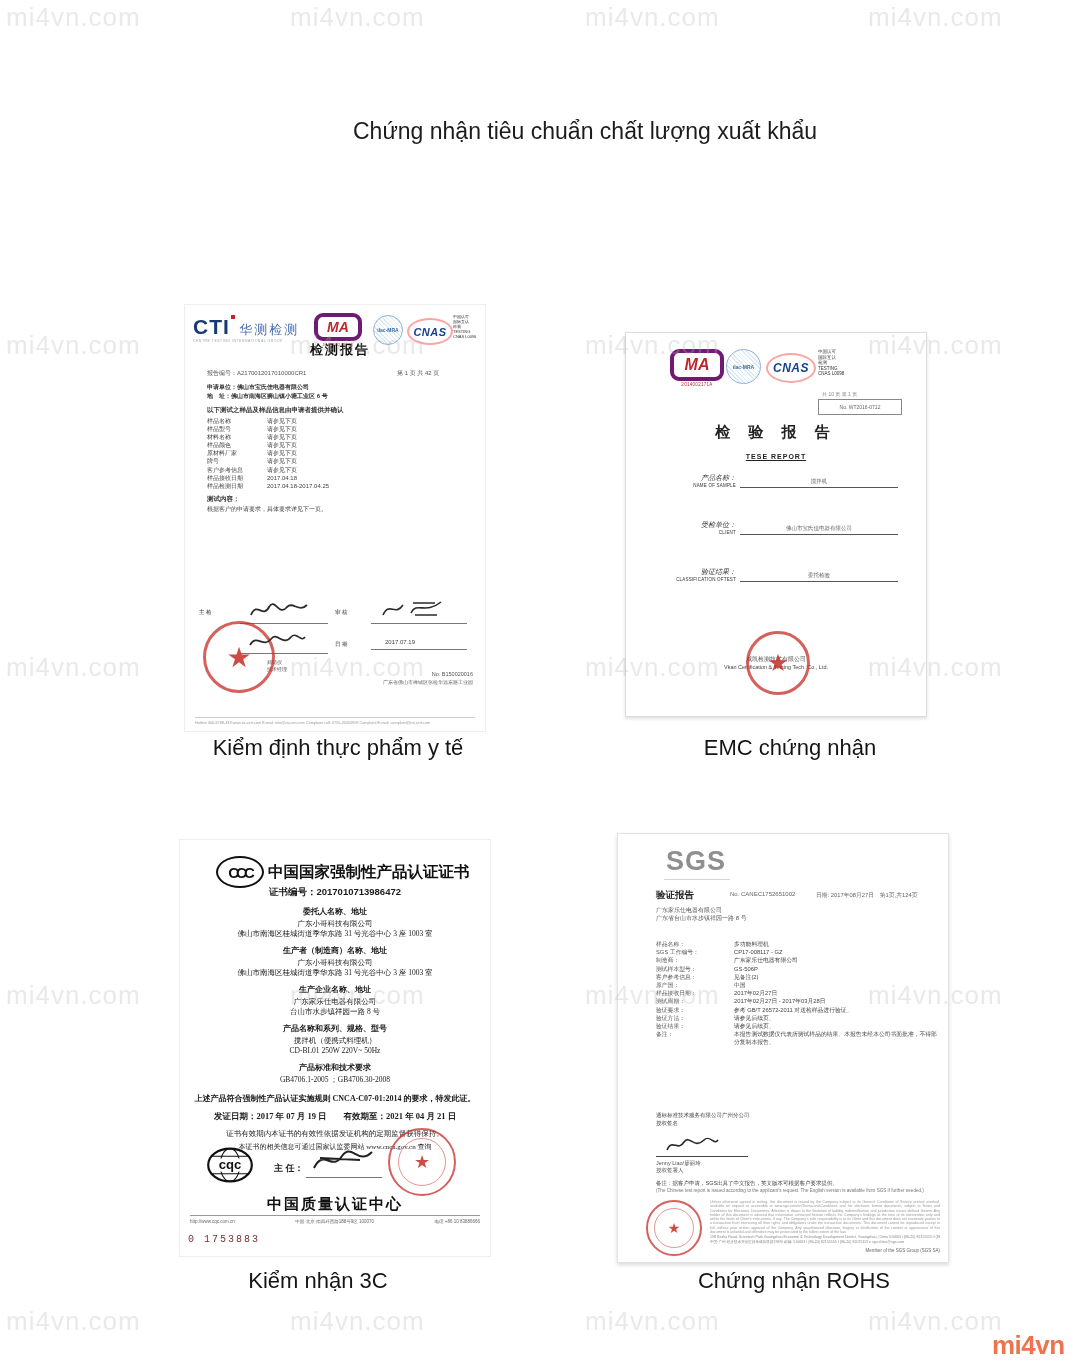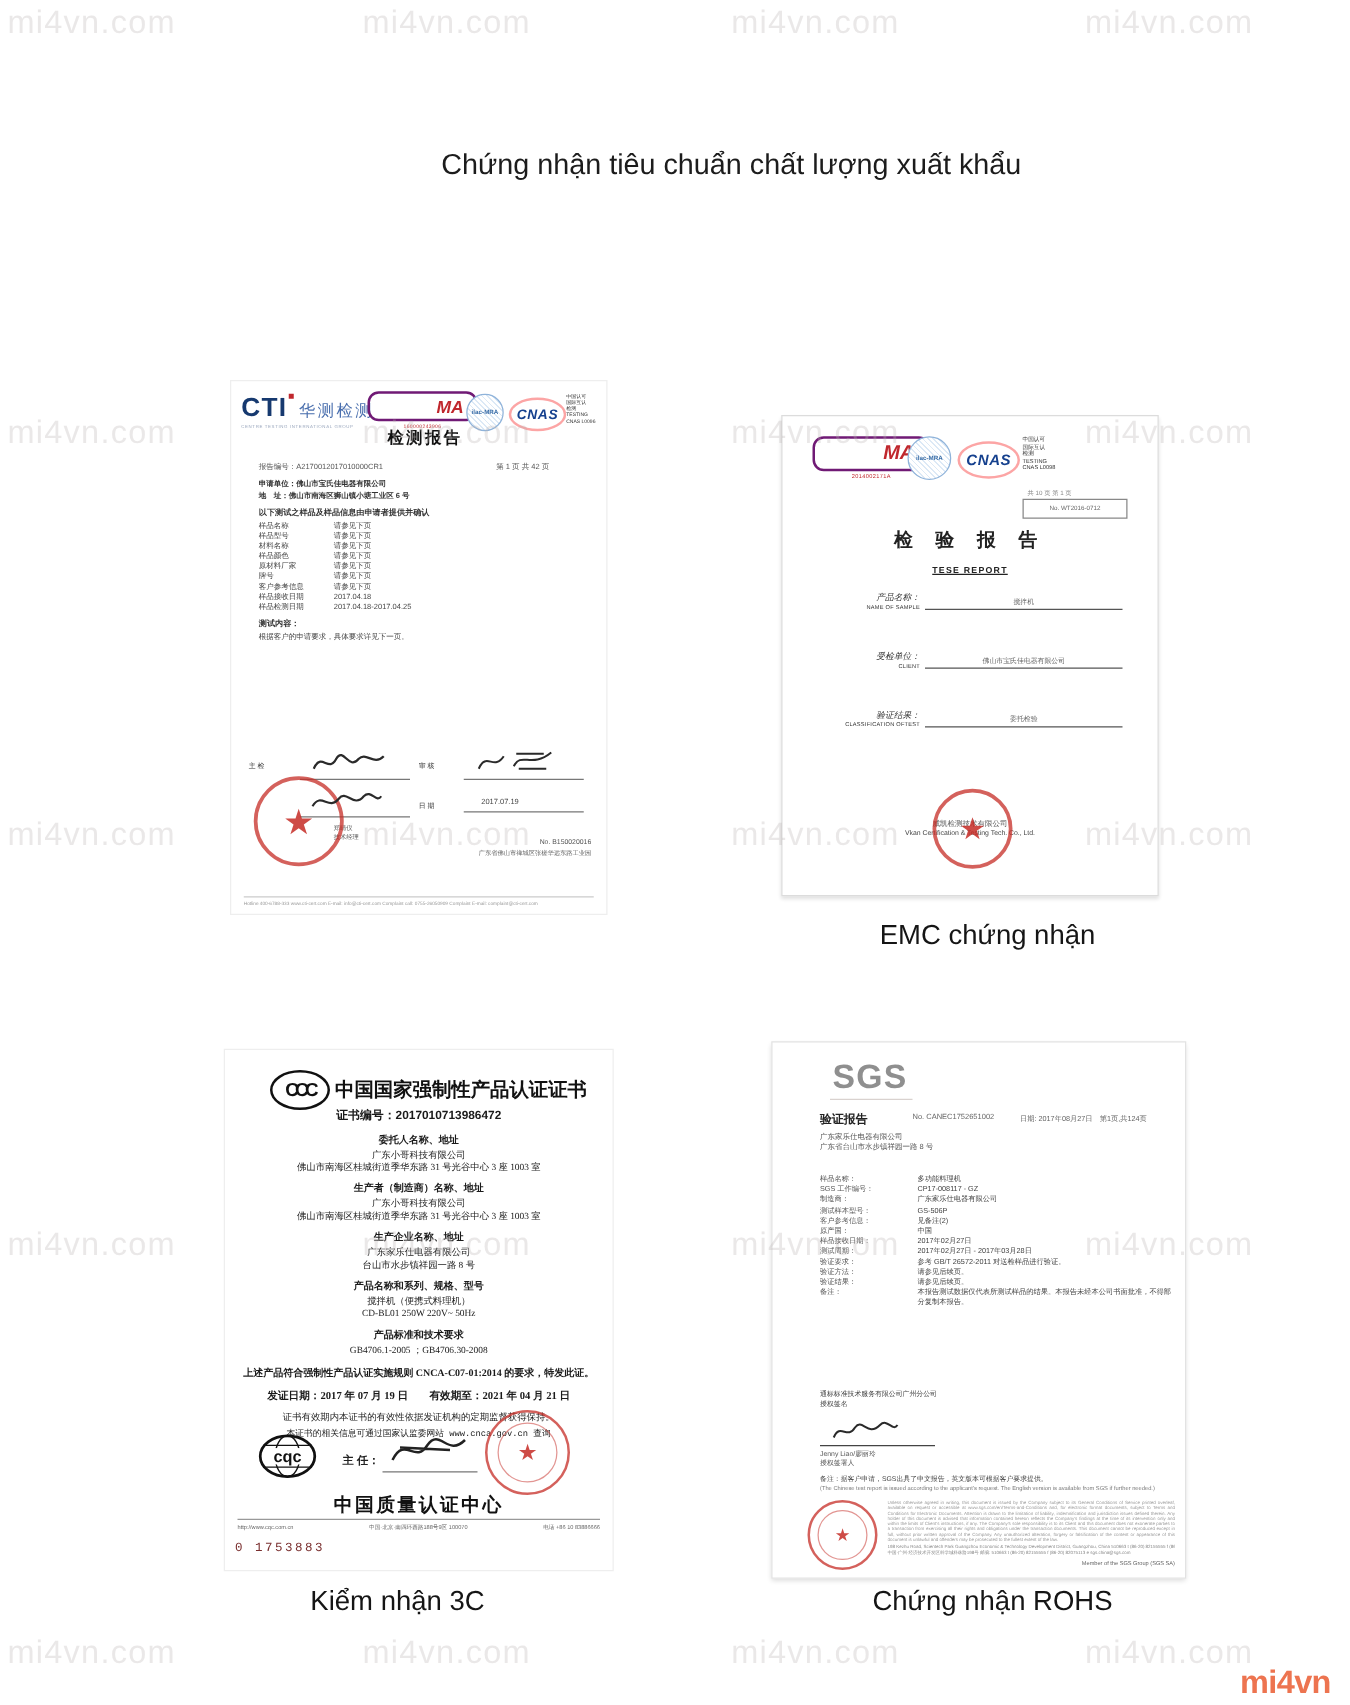--- a/index.html
+++ b/index.html
@@ -15,22 +15,22 @@
   .cert{position:absolute;background:#fff;z-index:1;}
   .cert1{left:185px;top:305px;width:300px;height:426px;box-shadow:0 0 0 1px #eee;}
   .cert2{left:625px;top:332px;width:300px;height:383px;border:1px solid #dcdcdc;box-shadow:0 2px 3px rgba(0,0,0,.12);}
   .cert3{left:180px;top:840px;width:310px;height:416px;box-shadow:0 0 0 1px #eee;}
   .cert4{left:617px;top:833px;width:330px;height:428px;border:1px solid #e2e2e2;box-shadow:0 2px 4px rgba(0,0,0,.15);}
   
   .cti-t{font-size:21px;font-weight:bold;color:#16396f;letter-spacing:1px;}
   .cti-t::after{content:"";display:inline-block;width:4px;height:4px;background:#c0272d;margin-left:1px;vertical-align:top;}
   .cti-cn{font-size:13px;color:#4a6fae;letter-spacing:2px;}
   .cti-sub{font-size:3.5px;color:#9aa7bd;letter-spacing:.5px;}
-  .cma-box{border:2px solid #701a75;border-radius:9px;color:#c0272d;font-weight:bold;font-style:italic;
-           font-size:14px;width:40px;height:20px;display:flex;align-items:center;justify-content:center;padding-left:44px;}
+  .cma-box{border:4px solid #701a75;border-radius:9px;color:#c0272d;font-weight:bold;font-style:italic;
+           font-size:14px;width:40px;height:20px;display:flex;align-items:center;justify-content:center;}
   .cma-num{font-size:4px;color:#c0272d;text-align:center;margin-top:1px;letter-spacing:.3px;}
   .ilac{border:1px solid #8fb3da;border-radius:50%;color:#3a6ea8;display:flex;align-items:center;justify-content:center;
         font-size:5px;font-weight:bold;background:repeating-linear-gradient(45deg,#dce9f6 0 1px,#fff 1px 3px);}
   .cnas{border:2px solid #fca5a5;border-radius:50%;color:#16418e;font-weight:bold;font-style:italic;
         display:flex;align-items:center;justify-content:center;font-size:11px;letter-spacing:.5px;}
   .cnas-side{font-size:4px;line-height:5px;color:#333;white-space:pre-line;}
   .ccc-logo{border:2px solid #111;border-radius:50%;width:44px;height:28px;display:flex;align-items:center;
             justify-content:center;font-weight:bold;font-size:15px;letter-spacing:-3px;color:#111;}
   .sgs-logo{font-size:27px;font-weight:bold;color:#8f8f8f;letter-spacing:1px;border-bottom:1px solid #d9d2cf;padding:0 4px 2px 2px;}
   
@@ -56,21 +56,21 @@
   .nobox{border:1px solid #888;font-size:5px;color:#666;display:flex;align-items:center;justify-content:center;}
   
   .c3-flow{position:absolute;left:10px;right:10px;top:46px;text-align:center;color:#1a1a1a;
            font-family:"Liberation Serif",serif;}
   .c3-no{font-size:9.5px;font-weight:bold;font-family:"Liberation Sans",sans-serif;}
   .c3-h{font-size:8px;font-weight:bold;margin:7px 0 2px;}
   .c3-l{font-size:7.5px;line-height:9.5px;}
   .c3-st{font-size:8px;font-weight:bold;margin-top:9px;line-height:10px;}
   .c3-dates{font-size:8.5px;font-weight:bold;margin-top:7px;}
   .c3-n1{font-size:7.5px;margin-top:6px;}
-  .c3-n2{font-size:7px;margin-top:3px;font-family:Liberation Mono, monospace;}
+  .c3-n2{font-size:7px;margin-top:3px;}
   .c3-footer{position:absolute;left:10px;right:10px;top:375px;border-top:1px solid #999;padding-top:3px;
              display:flex;justify-content:space-between;font-size:4.5px;color:#666;}
   .c3-serial{font-family:"Liberation Mono",monospace;font-size:10px;letter-spacing:2px;color:#7a2f2f;}
   
   .c4-row{display:flex;font-size:5.8px;color:#444;line-height:8.2px;}
   .c4-row .lb{width:78px;color:#555;}
   .c4-row .vl{flex:1;}
   .fine{font-size:3.6px;line-height:4.3px;color:#999;text-align:justify;}
   .c4-small{font-size:5.5px;color:#444;}
   .sig-svg{position:absolute;z-index:4;}
@@ -200,20 +200,21 @@
     <div class="a sigline" style="left:55px;top:348px;width:88px;"></div>
     <div class="a nw" style="left:150px;top:336px;font-size:5.5px;color:#333;">日 期</div>
     <div class="a nw" style="left:200px;top:334px;font-size:6px;color:#444;">2017.07.19</div>
     <div class="a sigline" style="left:186px;top:344px;width:96px;"></div>
     <div class="a nw" style="left:82px;top:354px;font-size:5px;color:#555;">郑晴仪</div>
     <div class="a nw" style="left:82px;top:361px;font-size:5px;color:#555;">技术经理</div>
     <div class="a nw" style="right:12px;top:366px;font-size:5.5px;color:#555;text-align:right;">No. B150020016</div>
     <div class="a nw" style="right:12px;top:374px;font-size:5px;color:#666;text-align:right;">广东省佛山市禅城区张槎华远东路工业园</div>
     <div class="c1-footer">Hotline 400-6788-333    www.cti-cert.com    E-mail: info@cti-cert.com    Complaint call: 0755-26050909    Complaint E-mail: complaint@cti-cert.com</div>
   </div>
+  <div class="caption" style="left:178px;top:735px;">Kiểm định thực phẩm y tế</div>
 
   <div class="cert cert2">
     <div class="a" style="left:40px;top:16px;width:62px;display:flex;flex-direction:column;align-items:center;">
       <div class="cma-box" style="width:46px;height:24px;font-size:16px;">MA</div>
       <div class="cma-num nw" style="font-size:4.5px;">2014002171A</div>
     </div>
     <div class="a ilac" style="left:100px;top:16px;width:33px;height:33px;">
       <span>ilac-MRA</span>
     </div>
     <div class="a cnas" style="left:140px;top:20px;width:46px;height:26px;font-size:12px;">CNAS</div>

